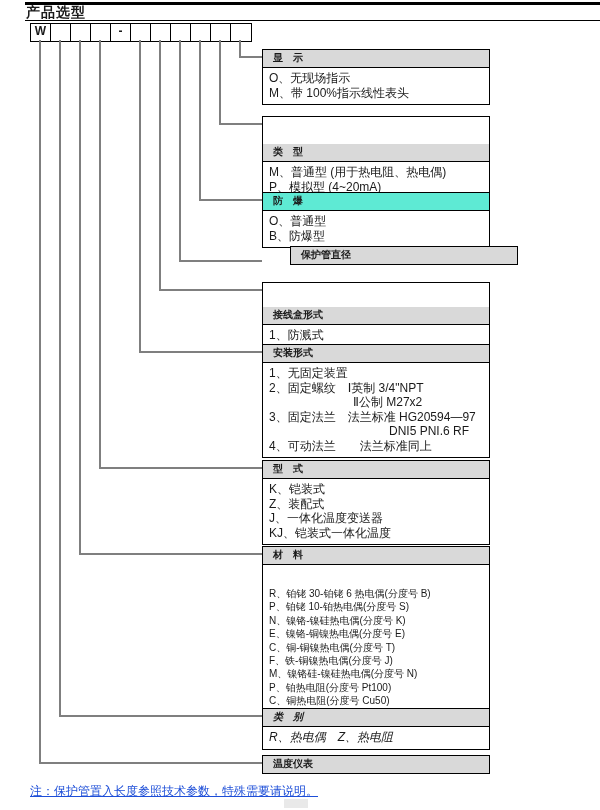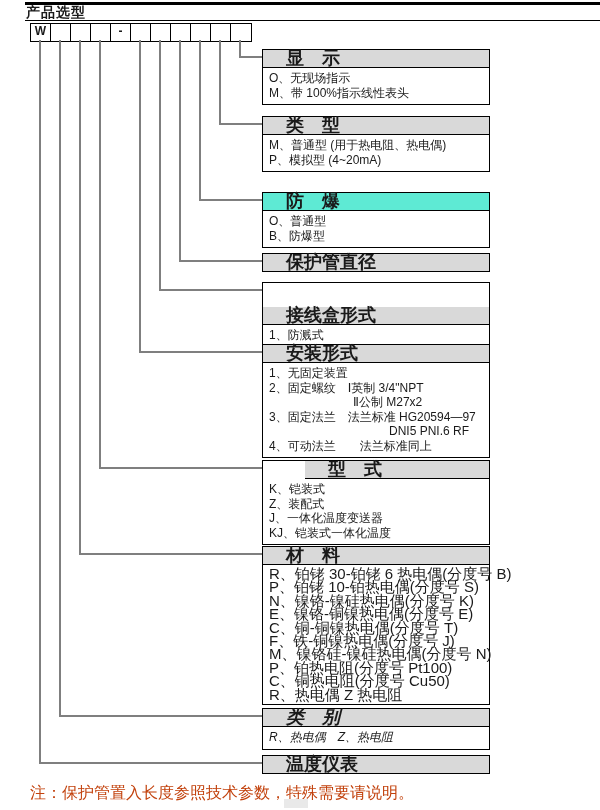--- a/index.html
+++ b/index.html
@@ -13,28 +13,28 @@
 
   .code-row{position:absolute;left:30px;top:23px;height:17px;display:flex;border:1.5px solid #000;background:#fff;}
   .cell{width:20px;box-sizing:border-box;border-right:1px solid #000;text-align:center;
         font-weight:bold;font-size:12px;line-height:14px;}
   .cell:last-child{border-right:none;}
 
   .vline{position:absolute;width:2px;}
   .hline{position:absolute;height:2px;}
 
   .section{position:absolute;left:262px;width:228px;border:1.5px solid #000;background:#fff;box-sizing:border-box;}
-  .sec-header{background:#d9d9d9;font-weight:bold;font-size:18px;padding:1px 23px 2px;height:14px;line-height:14px;
+  .sec-header{background:#d9d9d9;font-weight:bold;font-size:10px;padding:1px 10px 2px;height:14px;line-height:14px;
               border-bottom:1.5px solid #000;white-space:pre;}
   .section.no-body .sec-header{border-bottom:none;}
   .sec-body{padding:3px 5px 4px 6px;font-size:12px;line-height:14.5px;}
   .sec-item{white-space:pre;}
-  .section.tight .sec-body{font-size:15px;line-height:13.4px;padding:2px 4px 3px 6px;}
+  .section.tight .sec-body{font-size:10px;line-height:13.4px;padding:2px 4px 3px 6px;margin-top:20px;}
 
-  .note{position:absolute;left:30px;top:783px;font-size:16px;color:#c2410c;}
+  .note{position:absolute;left:30px;top:783px;font-size:12px;color:#1d4ed8;text-decoration:underline;}
   .artifact{position:absolute;left:284px;top:799px;width:24px;height:9px;background:#e9e9e9;}
 </style>
 </head>
 <body>
 
 <div class="page">
   <div class="rule-thick"></div>
   <div class="page-title">产品选型</div>
   <div class="rule-thin"></div>
 
@@ -76,34 +76,34 @@
     </div>
   <div id="sections">
       <div class="section" style="top: 49px;">
         <div class="sec-header" style="background: rgb(217, 217, 217);">显　示</div>
         <div class="sec-body">
           <div class="sec-item">O、无现场指示</div>
           <div class="sec-item">M、带 100%指示线性表头</div>
         </div>
       </div>
       <div class="section" style="top: 116px;">
-        <div class="sec-header" style="background: rgb(217, 217, 217);">类　型</div>
+        <div class="sec-header" style="background: rgb(217, 217, 217); margin-top: 27px;">类　型</div>
         <div class="sec-body">
           <div class="sec-item">M、普通型 (用于热电阻、热电偶)</div>
           <div class="sec-item">P、模拟型 (4~20mA)</div>
         </div>
       </div>
       <div class="section" style="top: 192px;">
         <div class="sec-header" style="background: #5eead4;">防　爆</div>
         <div class="sec-body">
           <div class="sec-item">O、普通型</div>
           <div class="sec-item">B、防爆型</div>
         </div>
       </div>
-      <div class="section no-body" style="top: 253px;">
+      <div class="section no-body" style="top: 246px; margin-left: 28px;">
         <div class="sec-header" style="background: rgb(217, 217, 217);">保护管直径</div>
       </div>
       <div class="section" style="top: 282px;">
         <div class="sec-header" style="background: rgb(217, 217, 217); margin-top: 24px;">接线盒形式</div>
         <div class="sec-body">
           <div class="sec-item">1、防溅式</div>
           <div class="sec-item">2、防水式</div>
         </div>
       </div>
       <div class="section" style="top: 344px;">
@@ -111,21 +111,21 @@
         <div class="sec-body">
           <div class="sec-item">1、无固定装置</div>
           <div class="sec-item">2、固定螺纹　Ⅰ英制 3/4"NPT</div>
           <div class="sec-item">　　　　　　　Ⅱ公制 M27x2</div>
           <div class="sec-item">3、固定法兰　法兰标准 HG20594—97</div>
           <div class="sec-item">　　　　　　　　　　DNI5 PNI.6 RF</div>
           <div class="sec-item">4、可动法兰　　法兰标准同上</div>
         </div>
       </div>
       <div class="section" style="top: 460px;">
-        <div class="sec-header" style="background: rgb(217, 217, 217); margin-left: 42px;">型　式</div>
+        <div class="sec-header" style="background: rgb(217, 217, 217);">型　式</div>
         <div class="sec-body">
           <div class="sec-item">K、铠装式</div>
           <div class="sec-item">Z、装配式</div>
           <div class="sec-item">J、一体化温度变送器</div>
           <div class="sec-item">KJ、铠装式一体化温度</div>
         </div>
       </div>
       <div class="section tight" style="top: 546px;">
         <div class="sec-header" style="background: rgb(217, 217, 217);">材　料</div>
         <div class="sec-body">

